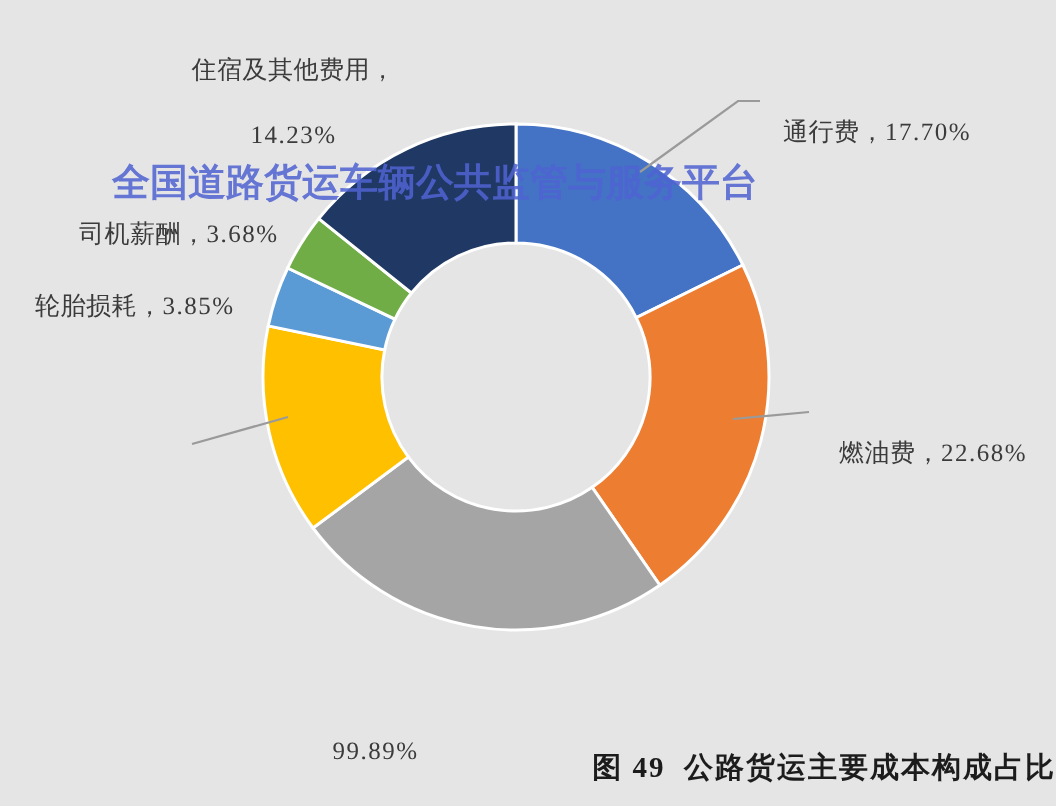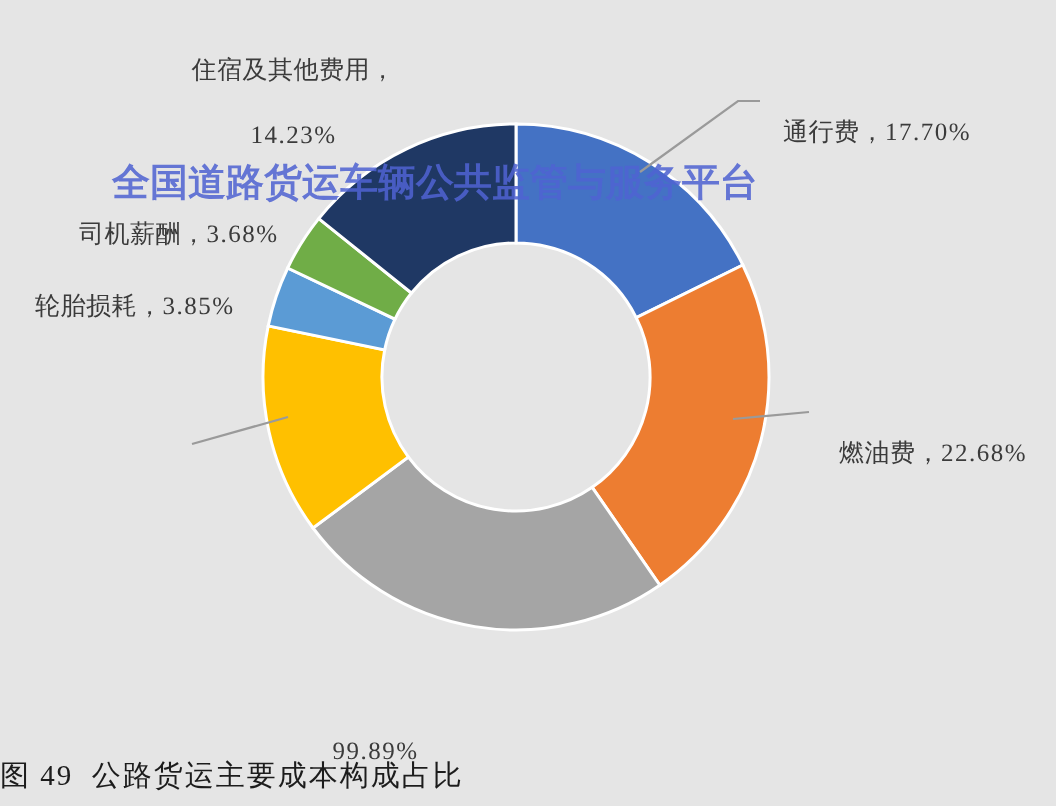--- a/index.html
+++ b/index.html
@@ -72,28 +72,27 @@
     white-space: nowrap;
     pointer-events: none;
   }
 
   
   #caption {
     position: absolute;
     left: 0;
     top: 748px;
     width: 1056px;
-    text-align: left;
+    text-align: right;
     font-family: "Liberation Serif", "DejaVu Serif", serif;
     font-size: 29px;
-    font-weight: normal;
+    font-weight: bold;
     color: #1c1c1c;
     letter-spacing: 2px;
     white-space: pre;
-    margin-top: 8px;
   }
 </style>
 </head>
 <body>
 
 <div id="page">
 
   <div id="chart-area">
     <svg id="donut-svg" width="1056" height="806" viewBox="0 0 1056 806">
       <g id="slices-group">

